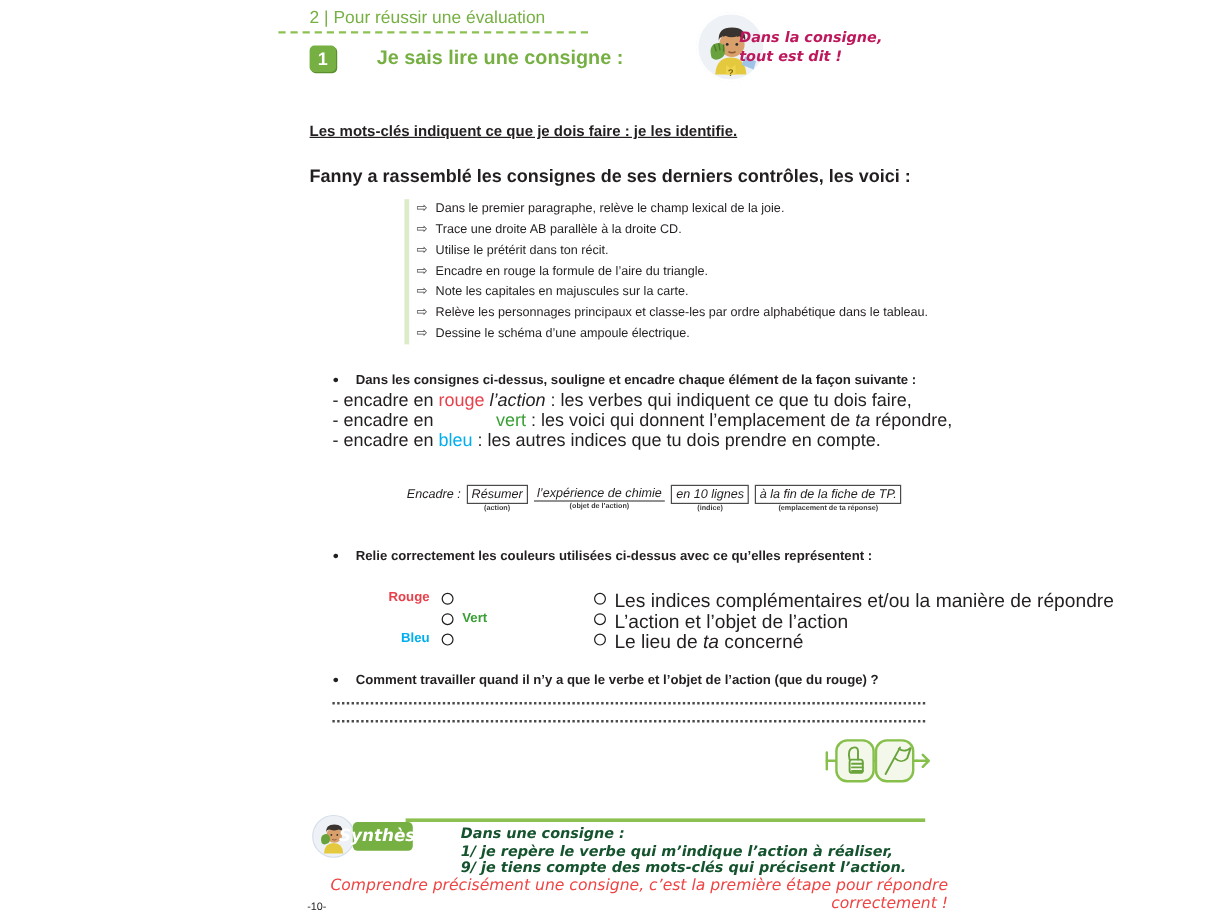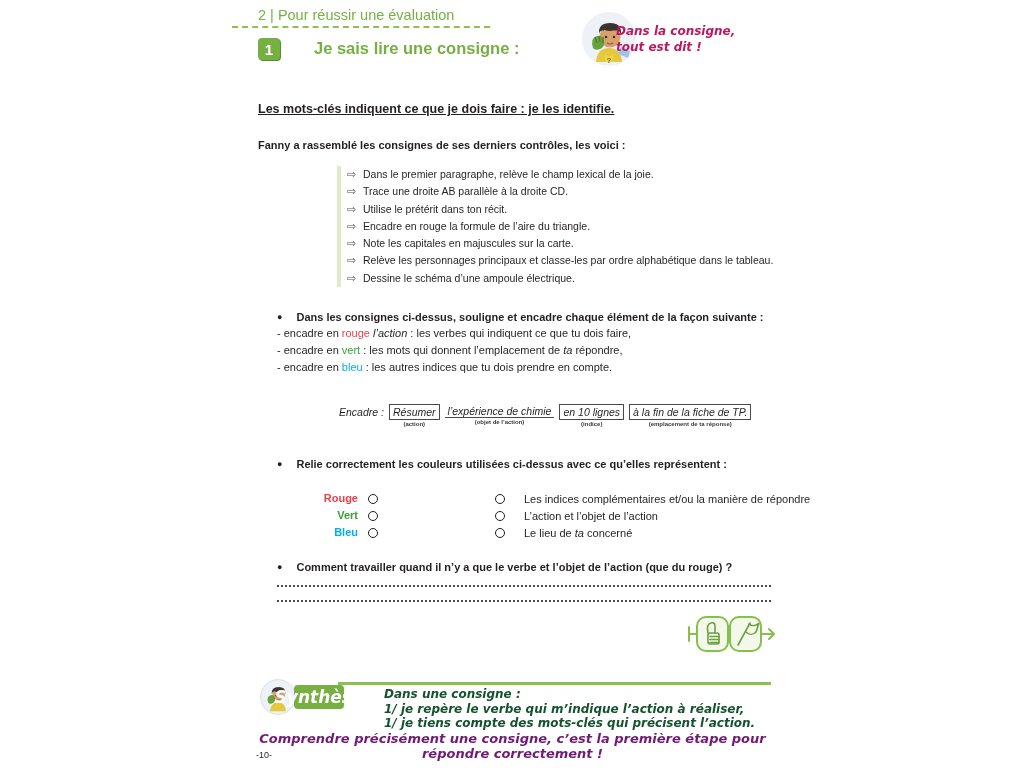--- a/index.html
+++ b/index.html
@@ -16,67 +16,67 @@
     color:#fff;font-weight:bold;font-size:15px;display:flex;align-items:center;justify-content:center;
     box-shadow:1px 1px 0 #5a8f30;}
   .lesson-title{left:290px;top:38px;font-size:16.5px;font-weight:bold;color:#76b043;line-height:21px;margin-left:24px;}
 
   
   .mascot{left:580px;top:10px;width:58px;height:58px;}
   .speech{left:616px;top:23px;font-size:12px;font-weight:bold;font-style:italic;color:#be185d;line-height:16px;font-family:"DejaVu Sans",sans-serif;}
 
   
   .objective{left:258px;top:102px;font-size:12.5px;font-weight:bold;text-decoration:underline;}
-  .intro{left:258px;top:139px;font-size:11px;font-weight:bold;}
+  .intro{left:258px;top:139px;font-size:15px;font-weight:bold;}
 
   
   .consignes{left:337px;top:166px;border-left:4px solid #dcecc8;padding-left:6px;}
   .consigne{display:flex;align-items:baseline;font-size:10.5px;line-height:17.3px;}
   .consigne .arr{width:16px;color:#4a4a4a;font-size:11px;}
 
   
   .bullet-row{display:flex;align-items:baseline;font-weight:bold;font-size:11px;}
   .bullet-row .dot{font-size:9px;margin-right:14px;position:relative;top:-1px;}
   .b1{left:277px;top:311px;width:500px;}
-  .rules{left:277px;top:325px;font-size:11px;line-height:17px;}
+  .rules{left:277px;top:325px;font-size:15px;line-height:17px;}
   .c-red{color:#e8414b;}
-  .c-green{color:#3aa035;}
+  .c-green{color:#3aa035;margin-left:48px;}
   .c-blue{color:#00aeef;}
 
   
   .example{left:339px;top:404px;font-size:10.5px;font-style:italic;display:flex;align-items:flex-start;}
   .ex-label{margin-right:5px;padding-top:2px;}
   .ex-part{display:inline-flex;flex-direction:column;align-items:center;margin-right:5px;}
   .ex-part .txt{white-space:nowrap;padding:1px 3px;}
   .ex-part.boxed .txt{border:1px solid #4a4a4a;}
   .ex-part.underlined .txt{border-bottom:1px solid #4a4a4a;padding-bottom:0;}
   .ex-part .cap{font-size:6px;font-style:normal;font-weight:bold;color:#3a3a3a;margin-top:1px;white-space:nowrap;}
 
   .b2{left:277px;top:458px;width:520px;}
 
   
   .match-label{font-weight:bold;font-size:11px;text-align:right;width:58px;position:absolute;left:300px;}
   .dotc{position:absolute;width:8px;height:8px;border:1.6px solid #1e1e1e;border-radius:50%;background:#fff;}
-  .match-text{position:absolute;left:524px;font-size:11px;}
+  .match-text{position:absolute;left:512px;font-size:16px;}
 
   .b3{left:277px;top:561px;width:520px;}
   .ansline{left:277px;width:494px;height:0;border-bottom:2px dotted #4a4a4a;}
 
   
   .progress{left:686px;top:614px;width:92px;height:40px;}
 
   
   .syn-line{left:338px;top:682px;width:433px;height:3px;background:#8cc152;}
   .syn-avatar{left:260px;top:679px;width:36px;height:36px;}
   .syn-box{left:294px;top:685px;width:50px;height:24px;background:#76b043;border-radius:4px;
-    color:#fff;font-size:17px;font-weight:bold;font-style:italic;display:flex;align-items:center;justify-content:center;
+    color:#fff;font-size:14px;font-weight:bold;font-style:italic;display:flex;align-items:center;justify-content:center;
     font-family:"DejaVu Sans",sans-serif;text-align:center;}
   .syn-text{left:384px;top:687px;font-size:12px;font-weight:bold;font-style:italic;line-height:14.5px;color:#14532d;
     font-family:"DejaVu Sans",sans-serif;}
-  .conclusion{left:235px;top:731px;width:555px;text-align:center;font-size:13px;font-weight:bold;font-style:italic;color:#701a75;
+  .conclusion{left:235px;top:731px;width:555px;text-align:right;font-size:13px;font-weight:normal;font-style:italic;color:#ef4444;
     font-family:"DejaVu Sans",sans-serif;}
   .pagenum{left:256px;top:750px;font-size:9px;}
   i{font-style:italic;}
 </style>
 </head>
 <body>
 
 <div id="canvas">
 
   <div class="abs chapter">2 | Pour réussir une évaluation</div>
@@ -141,21 +141,21 @@
         <span>Dessine le schéma d’une ampoule électrique.</span>
       </div>
   </div>
 
   <div class="abs bullet-row b1">
     <span class="dot">●</span>
     <span>Dans les consignes ci-dessus, souligne et encadre chaque élément de la façon suivante :</span>
   </div>
   <div class="abs rules">
     <div><span>- encadre en </span><span class="c-red">rouge</span><i> l’action</i><span> : les verbes qui indiquent ce que tu dois faire,</span><i></i><span></span></div>
-    <div><span>- encadre en </span><span class="c-green">vert</span><i></i><span> : les mots qui donnent l’emplacement de </span><i>ta</i><span> répondre,</span></div>
+    <div><span>- encadre en </span><span class="c-green">vert</span><i></i><span> : les voici qui donnent l’emplacement de </span><i>ta</i><span> répondre,</span></div>
     <div><span>- encadre en </span><span class="c-blue">bleu</span><i></i><span> : les autres indices que tu dois prendre en compte.</span><i></i><span></span></div>
   </div>
 
   <div class="abs example">
     <span class="ex-label">Encadre :</span>
     <span class="ex-part boxed">
       <span class="txt">Résumer</span>
       <span class="cap">(action)</span>
     </span>
     <span class="ex-part underlined">
@@ -228,19 +228,19 @@
     <path d="M19 24 q-1 -11 11 -11 q12 0 11 11 q-3 -5 -6 -4 q-6 2 -10 0 q-5 -1 -6 4 z" fill="#3a3430"></path>
     <circle cx="26" cy="27" r="1.2" fill="#2b2b2b"></circle>
     <circle cx="34" cy="27" r="1.2" fill="#2b2b2b"></circle>
     <path d="M27 33 q3 2 6 0" stroke="#8a5a32" stroke-width="1.2" fill="none"></path>
     <path d="M13 38 q-3 -10 4 -12 q6 -1 7 5 q1 6 -4 8 q-5 2 -7 -1 z" fill="#69a23d"></path>
   </svg>
   <div class="abs syn-box">Synthèse</div>
   <div class="abs syn-text">
     <div>Dans une consigne :</div>
     <div>1/ je repère le verbe qui m’indique l’action à réaliser,</div>
-    <div>1/ je tiens compte des mots-clés qui précisent l’action.</div>
+    <div>9/ je tiens compte des mots-clés qui précisent l’action.</div>
   </div>
   <div class="abs conclusion">Comprendre précisément une consigne, c’est la première étape pour répondre correctement !</div>
 
   <div class="abs pagenum">-10-</div>
 
 </div>
 
 </body></html>

